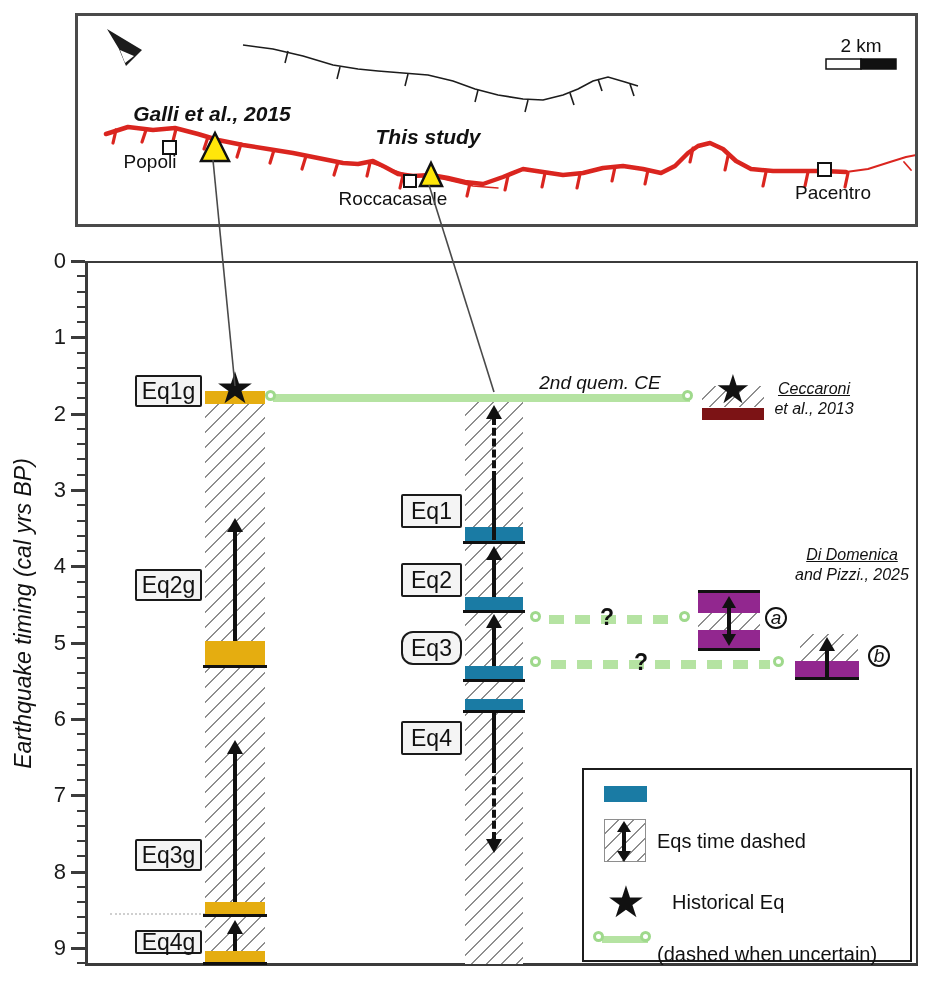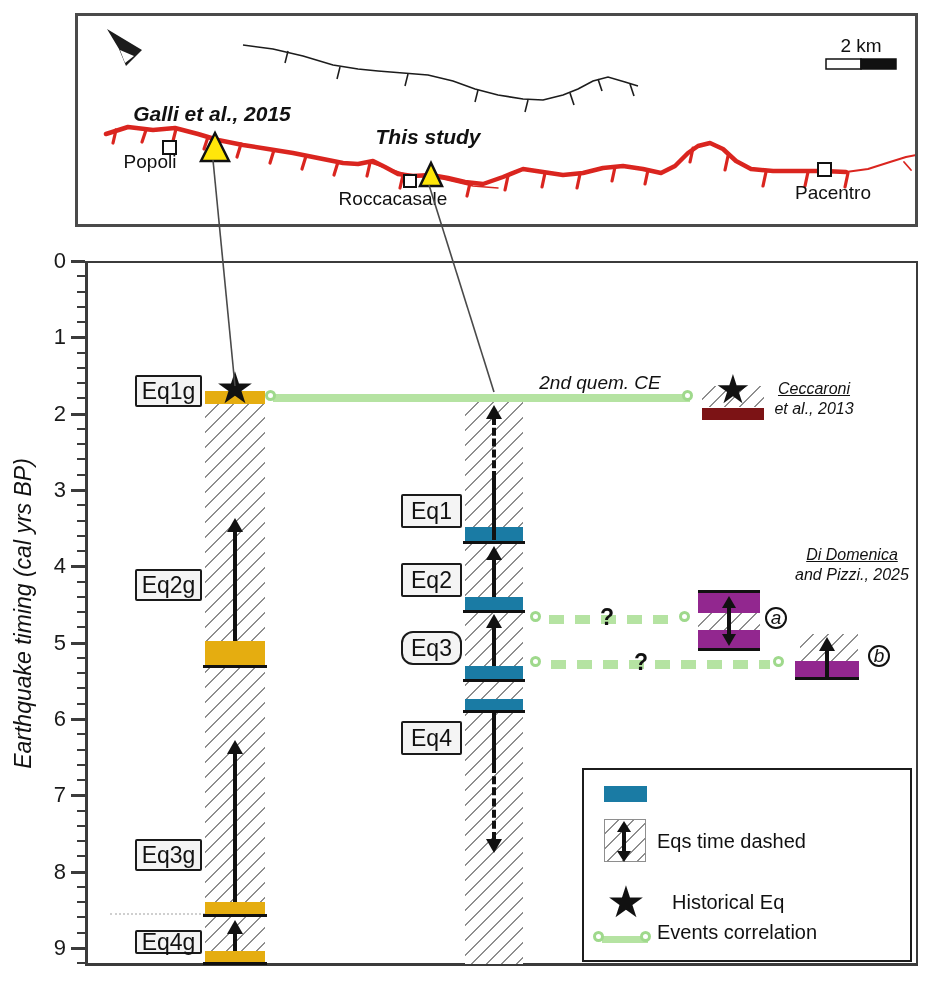--- a/index.html
+++ b/index.html
@@ -258,16 +258,16 @@
       <div class="abs" style="left:12px;top:31px;width:0;height:0;border-left:7px solid transparent;border-right:7px solid transparent;border-top:11px solid #111;"></div>
     </div>
     <div class="abs lg-text" style="left:73px;top:59px;">Eqs time dashed</div>
 
     <div class="abs" style="left:20px;top:110px;width:44px;height:44px;font:44px 'DejaVu Sans',sans-serif;line-height:44px;text-align:center;color:#111;">★</div>
     <div class="abs lg-text" style="left:88px;top:120px;">Historical Eq</div>
 
     <div class="abs" style="left:18px;top:166px;width:46px;height:7px;background:#b5e3a2;"></div>
     <div class="abs" style="left:9px;top:161px;width:11px;height:11px;border:3px solid #9fd98c;border-radius:50%;background:#fff;"></div>
     <div class="abs" style="left:56px;top:161px;width:11px;height:11px;border:3px solid #9fd98c;border-radius:50%;background:#fff;"></div>
-    <div class="abs lg-text" style="left:73px;top:150px;">Events correlation</div>
+    <div class="abs lg-text" style="left:73px;top:172px;">(dashed when uncertain)</div>
   </div>
 
 </div>
 
 </body></html>

